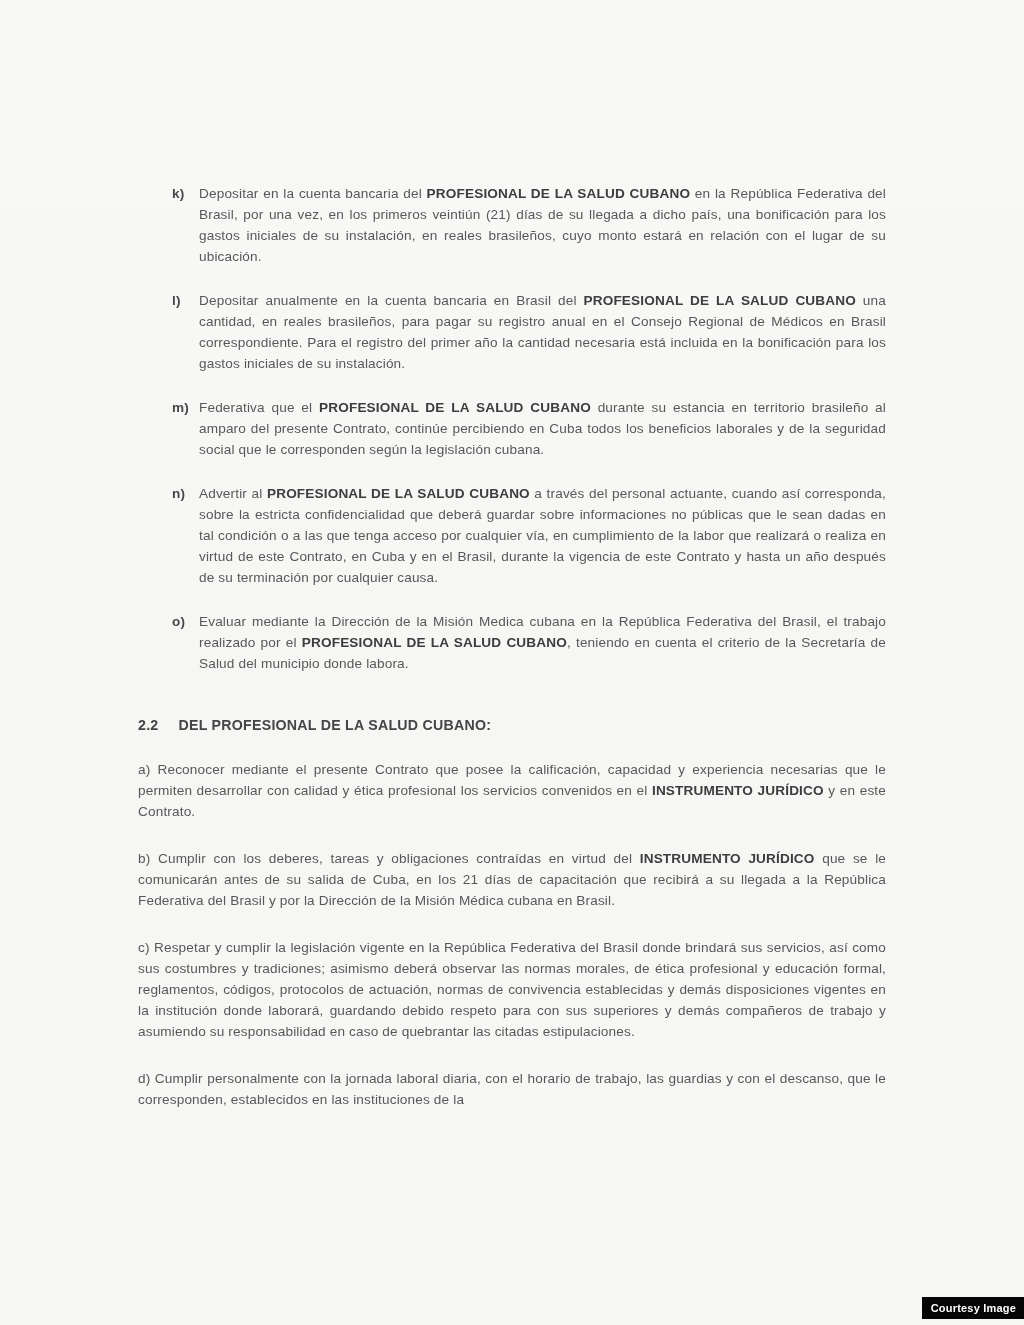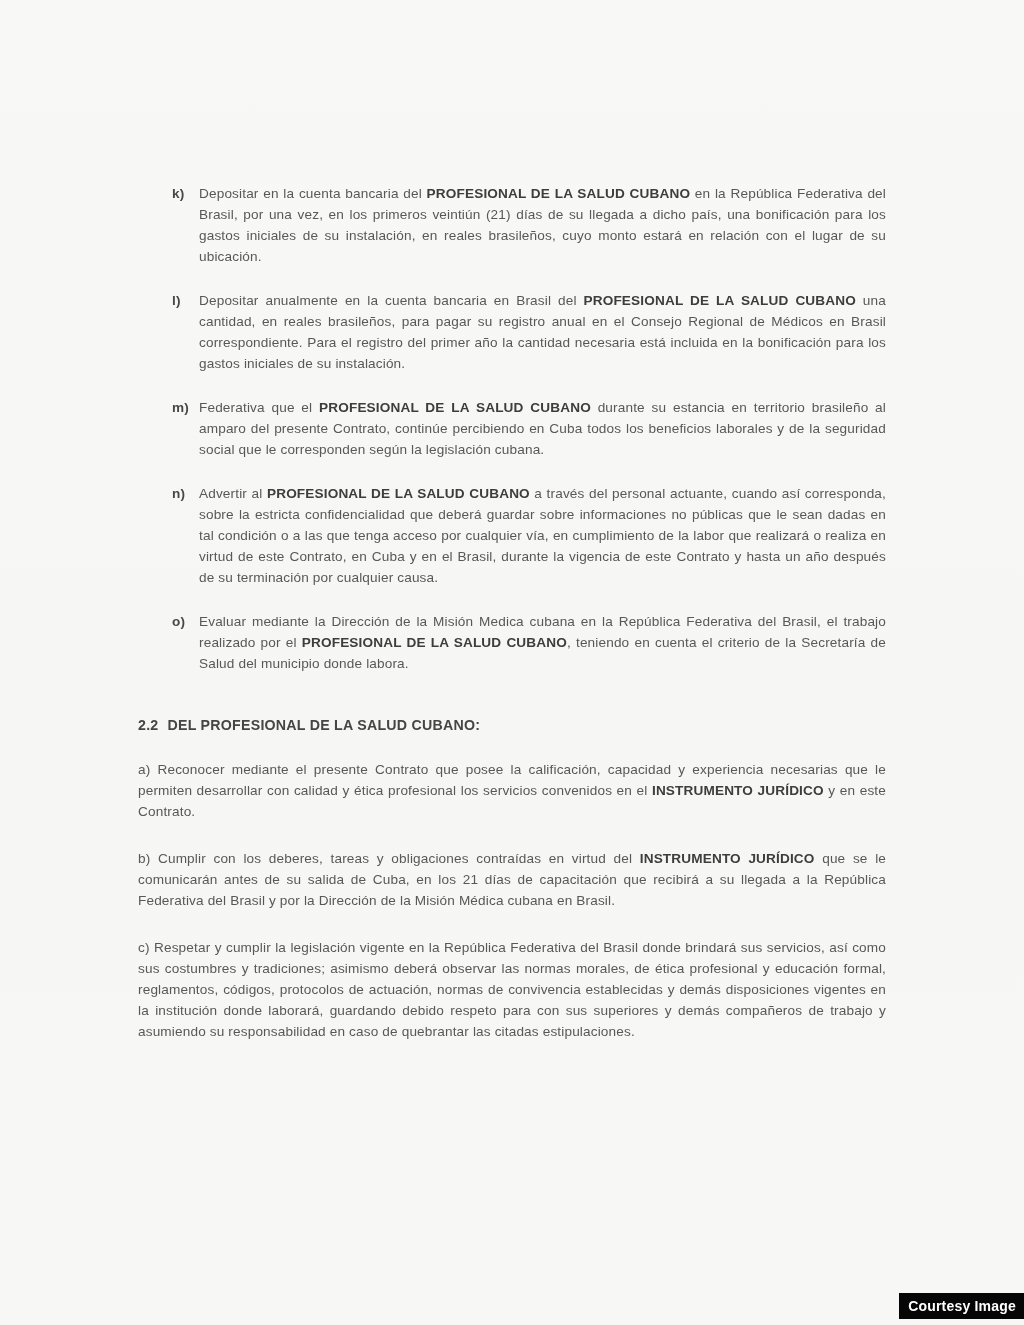--- a/index.html
+++ b/index.html
@@ -42,33 +42,33 @@
     text-align: justify;
   }
   .section-heading {
     font-weight: 700;
     color: #454545;
     font-size: 14.2px;
     letter-spacing: 0.25px;
     margin-top: 41px;
     margin-bottom: 23px;
   }
-  .section-heading .num { margin-right: 9px; }
+  .section-heading .num { margin-right: 20px; }
   .para {
     text-align: justify;
     margin-bottom: 26px;
   }
   .credit-badge {
     position: absolute;
     right: 0;
     bottom: 6px;
     background: #060606;
     color: #ffffff;
     font-weight: 700;
-    font-size: 14px;
+    font-size: 11px;
     letter-spacing: 0.2px;
     padding: 5px 8px 5px 9px;
   }
 </style>
 </head>
 <body style="background: rgb(247, 247, 245);">
 
 <div class="scan-page">
 
   <div class="doc">
@@ -104,20 +104,21 @@
       <span class="num">2.2</span><span>DEL PROFESIONAL DE LA SALUD CUBANO:</span>
     </div>
 
     <div>
   <div class="para"><span>a) Reconocer mediante el presente Contrato que posee la calificación, capacidad y experiencia necesarias que le permiten desarrollar con calidad y ética profesional los servicios convenidos en el </span><span class="b">INSTRUMENTO JURÍDICO</span><span> y en este Contrato.</span></div>
 
   <div class="para"><span>b) Cumplir con los deberes, tareas y obligaciones contraídas en virtud del </span><span class="b">INSTRUMENTO JURÍDICO</span><span> que se le comunicarán antes de su salida de Cuba, en los 21 días de capacitación que recibirá a su llegada a la República Federativa del Brasil y por la Dirección de la Misión Médica cubana en Brasil.</span></div>
 
   <div class="para"><span>c) Respetar y cumplir la legislación vigente en la República Federativa del Brasil donde brindará sus servicios, así como sus costumbres y tradiciones; asimismo deberá observar las normas morales,  de ética profesional y educación formal, reglamentos, códigos, protocolos de actuación, normas de convivencia establecidas y demás disposiciones vigentes en la institución donde laborará, guardando debido respeto para con sus superiores y demás compañeros de trabajo y asumiendo su responsabilidad en caso de quebrantar las citadas estipulaciones.</span></div>
 
+  <div class="para"><span>d) Cumplir personalmente con la jornada laboral diaria, con el horario de trabajo, las guardias y con el descanso, que le corresponden, establecidos en las  instituciones de la</span></div>
 </div>
 
   </div>
 
   <div class="credit-badge">
     <span>Courtesy Image</span>
   </div>
 
 </div>
 

